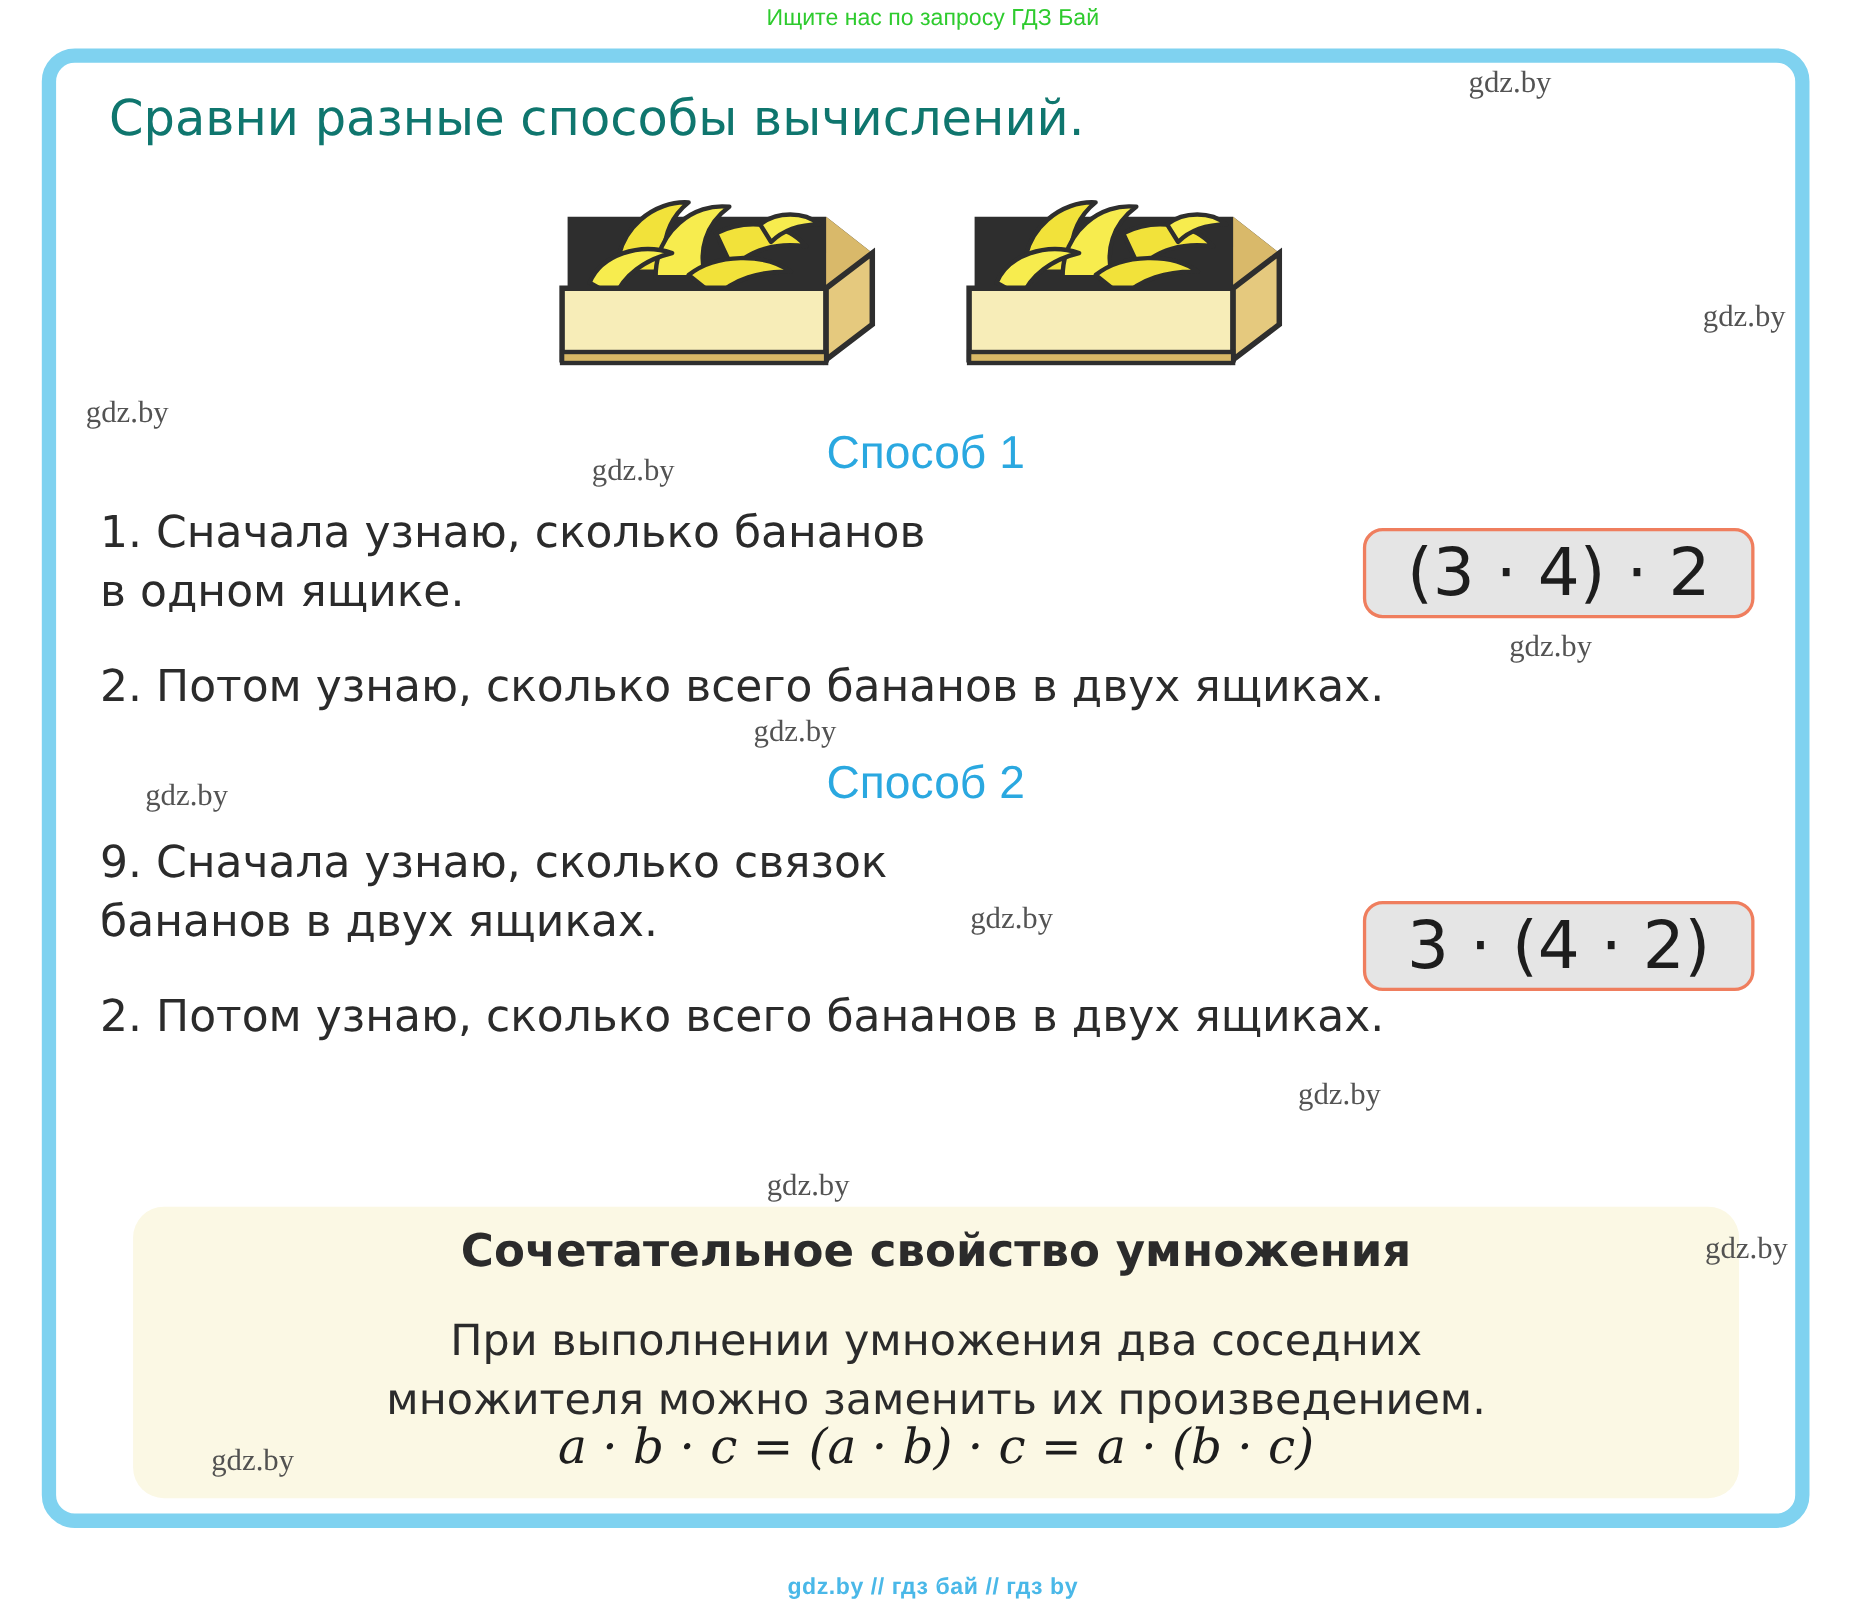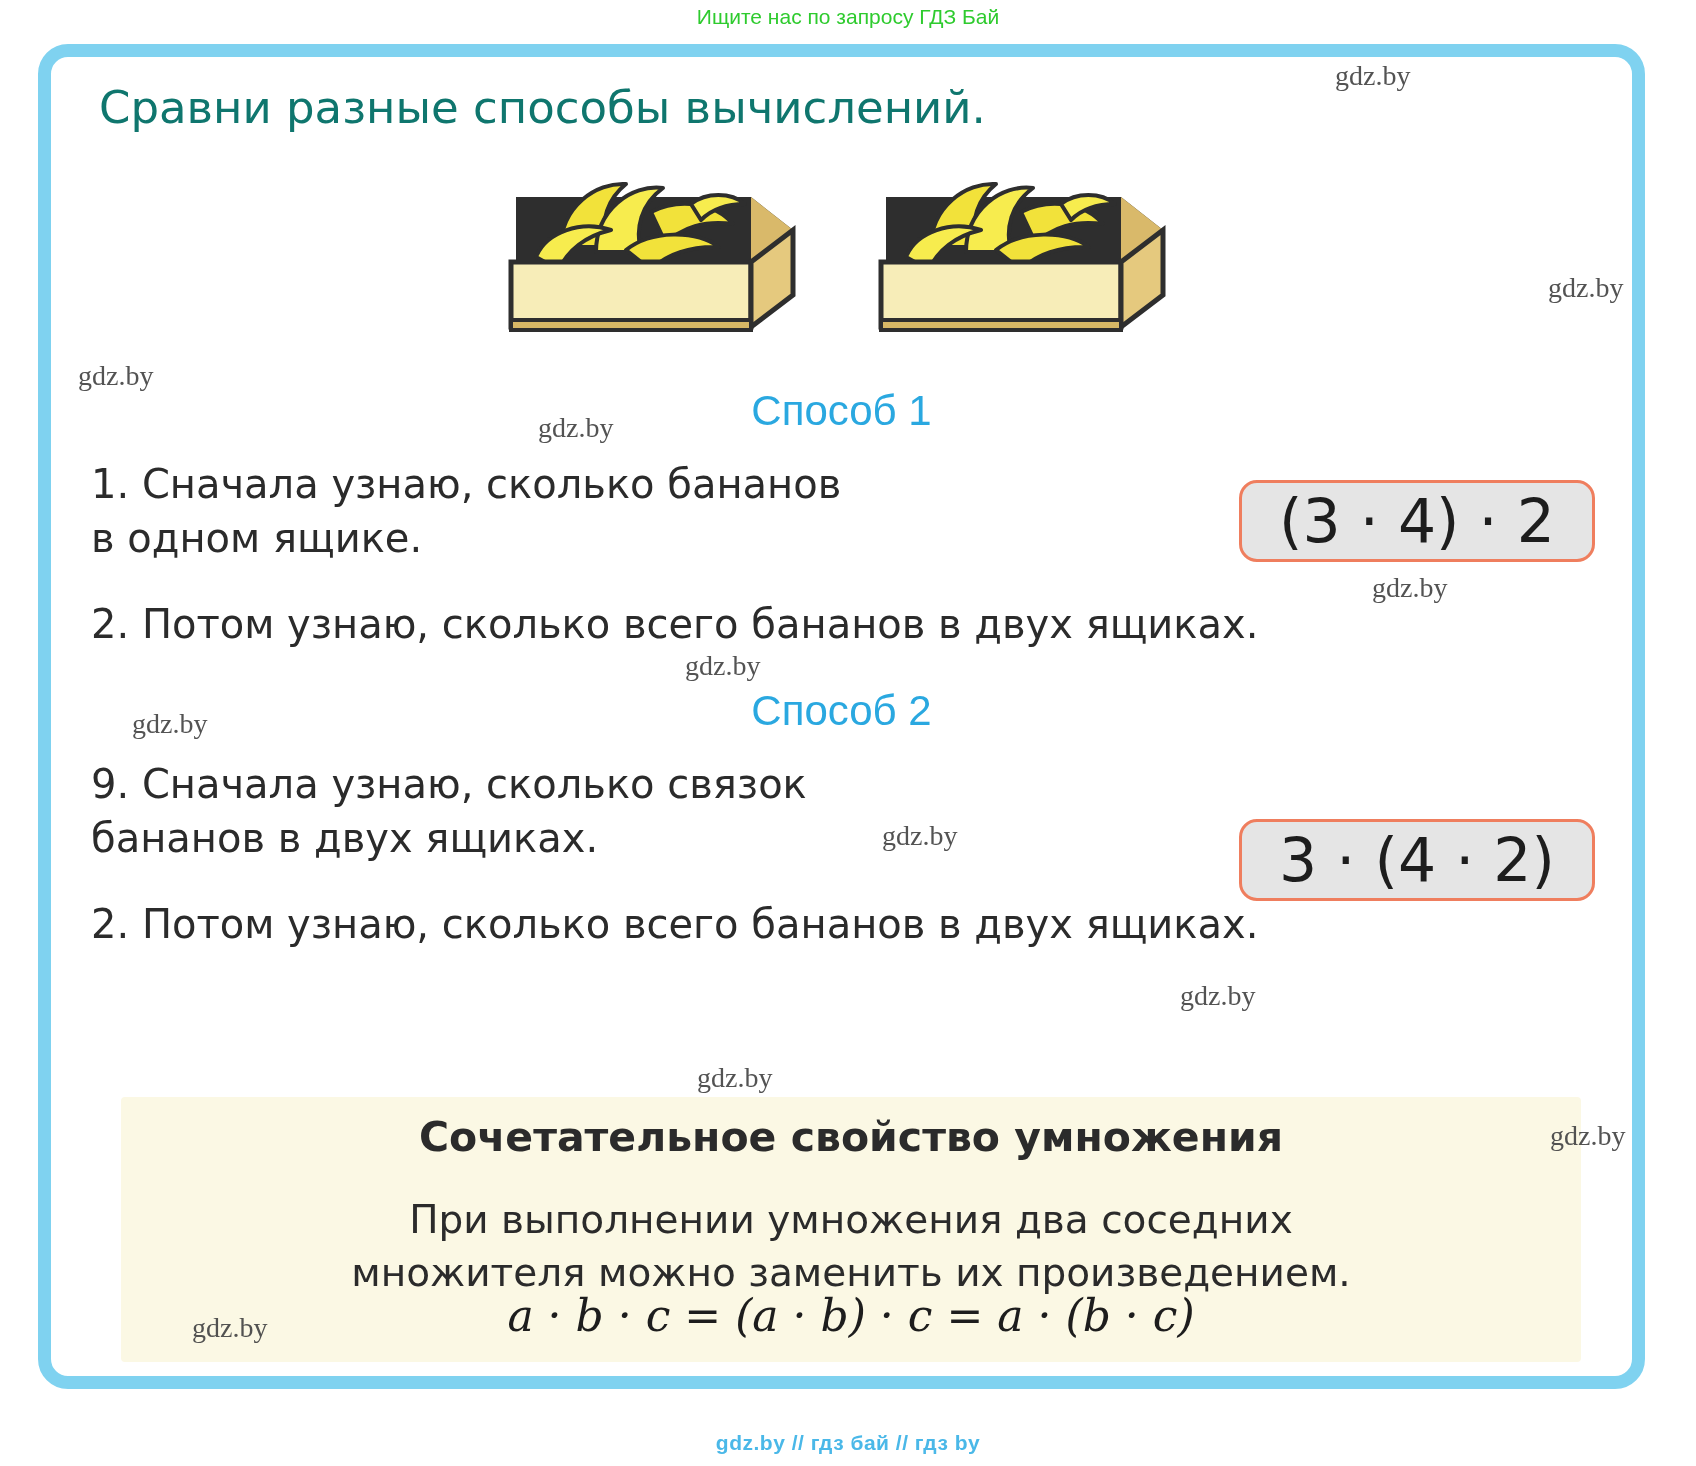--- a/index.html
+++ b/index.html
@@ -129,21 +129,21 @@
     font-family: "DejaVu Sans", sans-serif;
   }
 
   .rule-box {
     position: absolute;
     left: 70px;
     top: 1040px;
     width: 1460px;
     height: 265px;
     background: #fbf8e4;
-    border-radius: 4px;
+    border-radius: 28px;
   }
   .rule-title {
     position: absolute;
     top: 16px;
     width: 100%;
     text-align: center;
     font-size: 41px;
     font-weight: bold;
     color: #2b2b2b;
     font-family: "DejaVu Sans", sans-serif;

